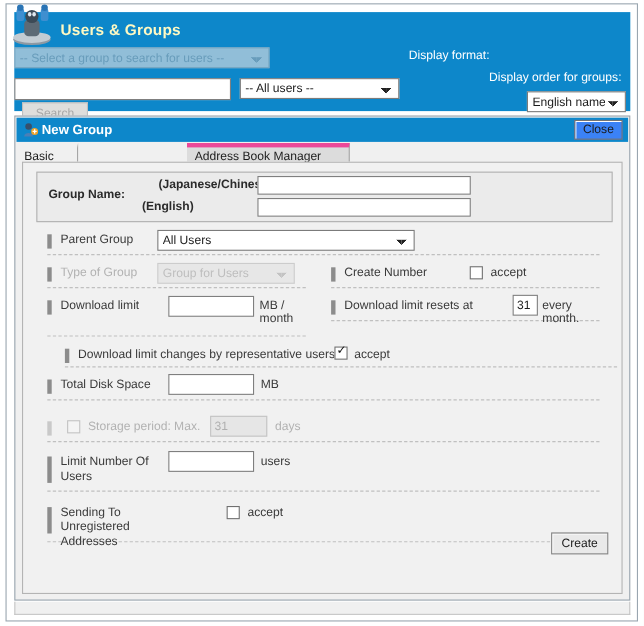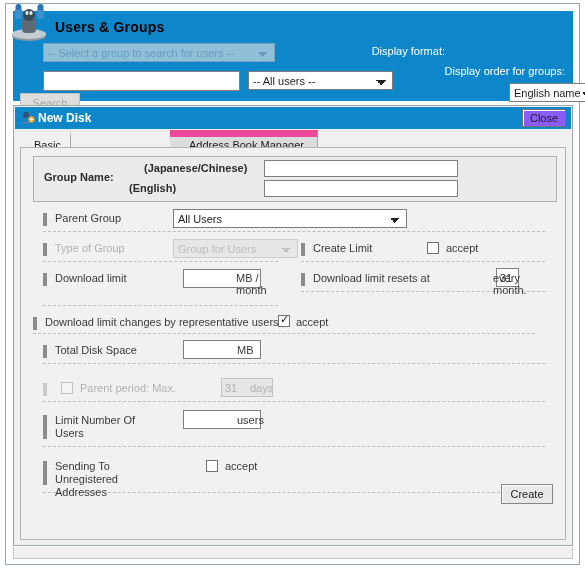--- a/index.html
+++ b/index.html
@@ -50,32 +50,31 @@
     top: -9px;
     width: 44px;
     height: 40px;
   }
   #app-title {
     position: absolute;
     left: 42px;
     top: 8px;
     font-size: 14px;
     font-weight: bold;
-    color: #000000;
+    color: #fef9c3;
     letter-spacing: .2px;
   }
 
   .hdr-row { position: absolute; }
 
   select.ui-select, input.ui-text {
     font-family: "Liberation Sans", sans-serif;
     font-size: 11px;
     color: #1b1b1b;
     box-sizing: border-box;
-    margin-left: 30px;
   }
   select.ui-select {
     -webkit-appearance: none;
     appearance: none;
     background-color: #ffffff;
     border: 1px solid #7b7b7b;
     height: 19px;
     padding: 0 18px 0 4px;
     border-radius: 0;
     background-image:
@@ -173,21 +172,21 @@
     width: 14px; height: 14px;
   }
   #panel-title {
     position: absolute; left: 23px; top: 4px;
     color: #ffffff; font-size: 12px; font-weight: bold;
   }
   #close-btn {
     position: absolute;
     right: 5px; top: 2px;
     width: 44px; height: 18px;
-    background: #8b5cf6;
+    background: #3b82f6;
     border: 1px solid #737373;
     box-shadow: inset 1px 1px 0 #ffffff;
     font-size: 11px;
     color: #1c1c1c;
     text-align: center;
     line-height: 16px;
     box-sizing: border-box;
     margin-left: 14px;
   }
 
@@ -199,23 +198,23 @@
     background: #f0f0f0;
   }
   .tab {
     position: absolute;
     top: 0;
     height: 17px;
     box-sizing: border-box;
     font-size: 11px;
     color: #1c1c1c;
     line-height: 16px;
-    padding-left: 19px;
+    padding-left: 7px;
     border-right: 1px solid #a6a6a6;
-    border-top: 7px solid #ec4899;
+    border-top: 4px solid #ec4899;
   }
   .tab.active {
     background: #f0f0f0;
     border-top-color: #f0f0f0;
   }
   .tab.inactive {
     background: #dcdcdc;
   }
 
   
@@ -371,21 +370,21 @@
 
     <div id="panel-titlebar">
       <span id="panel-icon">
         <svg width="14" height="14" viewBox="0 0 14 14">
           <circle cx="5" cy="4" r="3" fill="#36506b"></circle>
           <path d="M1 13 C1 9 9 9 9 13 Z" fill="#4c7fb5"></path>
           <circle cx="10.5" cy="8.5" r="3.2" fill="#f0a32a"></circle>
           <path d="M10.5 6.6 L10.5 10.4 M8.6 8.5 L12.4 8.5" stroke="#ffffff" stroke-width="1.2"></path>
         </svg>
       </span>
-      <div id="panel-title">New Disk</div>
+      <div id="panel-title">New Group</div>
       <div id="close-btn">Close</div>
     </div>
 
     <div id="tabstrip">
       <div class="tab active" style="left:0px; width:56px;">
         <span>Basic</span>
       </div>
       <div class="tab inactive" style="left:155px; width:148px;">
         <span>Address Book Manager</span>
       </div>
@@ -412,59 +411,59 @@
       <div class="row" style="left:22px; top:62px; width:502px; height:22px;">
         <span class="bar"></span>
         <span class="flabel">Parent Group</span>
         <select class="ui-select" style="position:absolute; left:100px; top:-1px; width:234px;">
           <option>All Users</option>
         </select>
       </div>
 
       <div class="row" style="left:280px; top:92px; width:244px; height:22px;">
         <span class="bar"></span>
-        <span class="flabel">Create Limit</span>
+        <span class="flabel">Create Number</span>
         <span class="cbox" style="left:126px; top:2px;"></span>
         <span class="unit" style="left:145px; top:2px;">accept</span>
       </div>
 
       <div class="row" style="left:22px; top:122px; width:235px; height:36px;">
         <span class="bar"></span>
         <span class="flabel">Download limit</span>
         <input class="ui-text" type="text" style="position: absolute; left: 110px; top: -1px; width: 78px;" value="">
         <span class="unit" style="left:193px; top:2px;">MB / month</span>
       </div>
 
       <div class="row" style="left:280px; top:122px; width:244px; height:22px;">
         <span class="bar"></span>
         <span class="flabel">Download limit resets at</span>
         <input class="ui-text" type="text" style="position: absolute; left: 165px; top: -2px; width: 23px; text-align: left;" value="31">
         <span class="unit" style="left:192px; top:2px;">every month.</span>
       </div>
 
-      <div class="row" style="left:12px; top:166px; width:502px; height:20px;">
+      <div class="row" style="left:38px; top:166px; width:502px; height:20px;">
         <span class="bar"></span>
         <span class="flabel">Download limit changes by representative users</span>
         <span class="cbox" style="left:245px; top:1px;">
           <span class="tick">✓</span>
         </span>
         <span class="unit" style="left:263px; top:2px;">accept</span>
       </div>
 
       <div class="row" style="left:22px; top:194px; width:502px; height:22px;">
         <span class="bar"></span>
         <span class="flabel">Total Disk Space</span>
         <input class="ui-text" type="text" style="position: absolute; left: 110px; top: -2px; width: 78px;" value="">
         <span class="unit" style="left:194px; top:2px;">MB</span>
       </div>
 
       <div class="row" style="left:22px; top:232px; width:502px; height:22px;">
         <span class="bar" style="background:#c9c9c9;"></span>
         <span class="cbox dim" style="left:18px; top:2px;"></span>
-        <span class="flabel dim" style="left:37px;">Parent period: Max.</span>
+        <span class="flabel dim" style="left:37px;">Storage period: Max.</span>
         <input class="ui-text gray-disabled" type="text" style="position: absolute; left: 148px; top: -2px; width: 52px;" disabled="" value="31">
         <span class="unit dim" style="left:207px; top:2px;">days</span>
       </div>
 
       <div class="row" style="left:22px; top:264px; width:502px; height:35px;">
         <span class="bar" style="height:24px;"></span>
         <span class="flabel" style="width:92px;">Limit Number Of Users</span>
         <input class="ui-text" type="text" style="position: absolute; left: 110px; top: -2px; width: 78px;" value="">
         <span class="unit" style="left:194px; top:2px;">users</span>
       </div>

